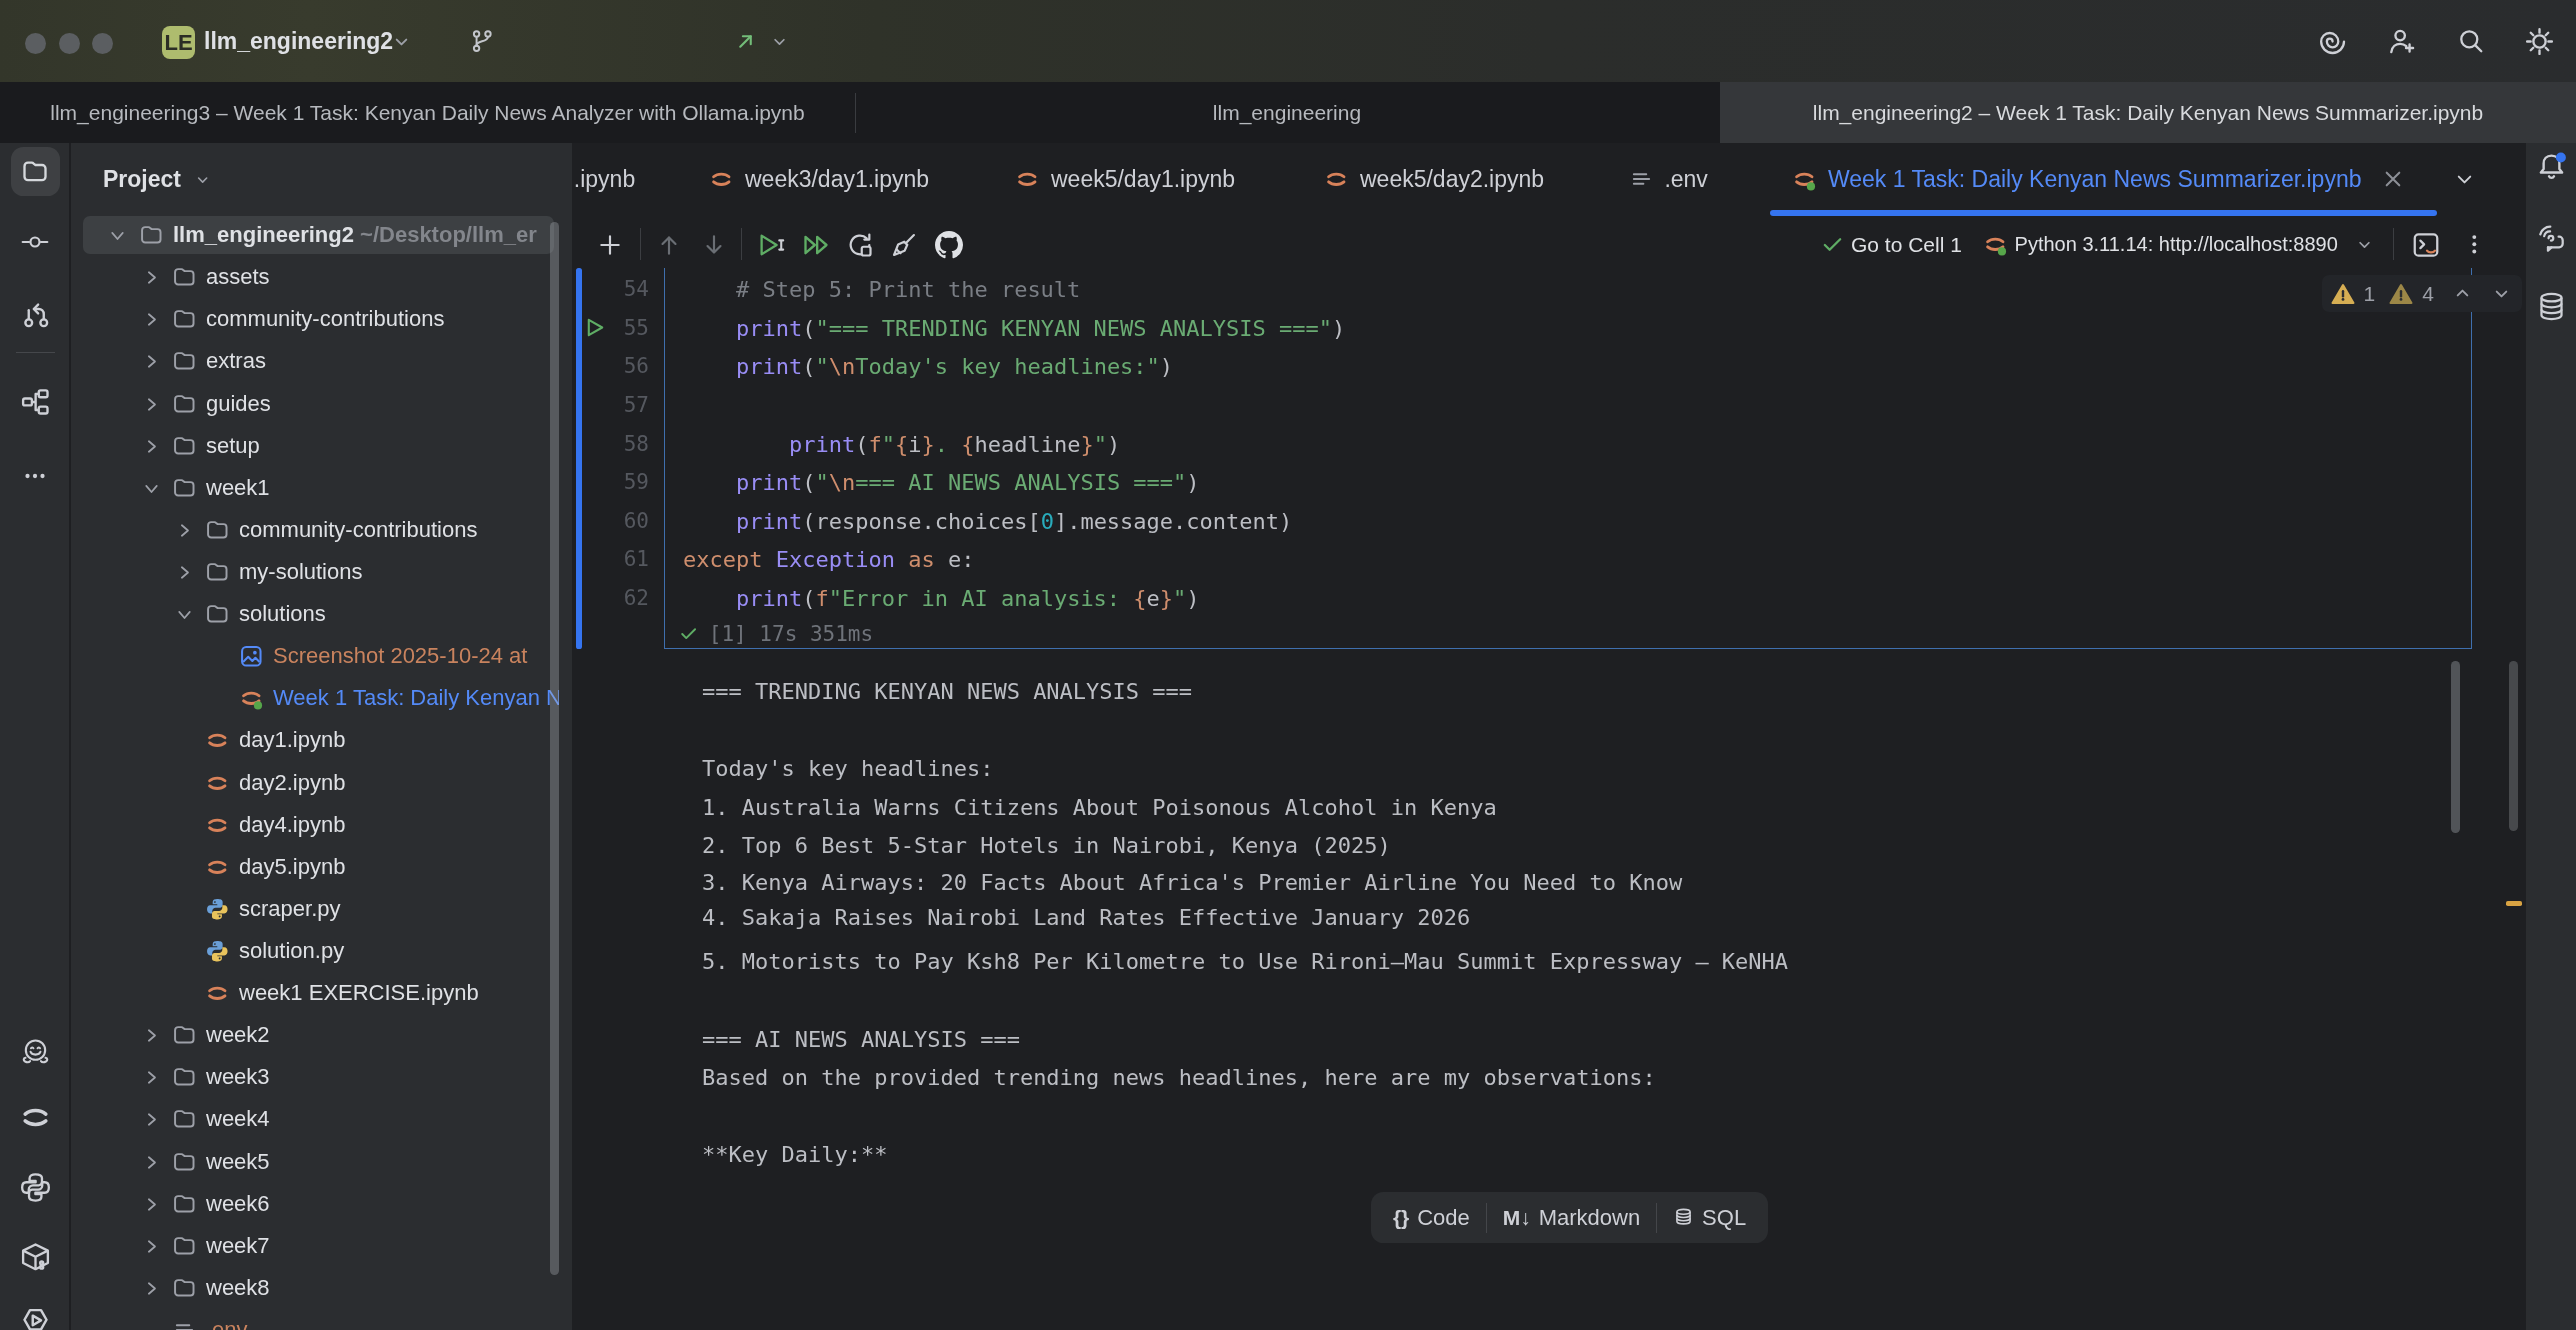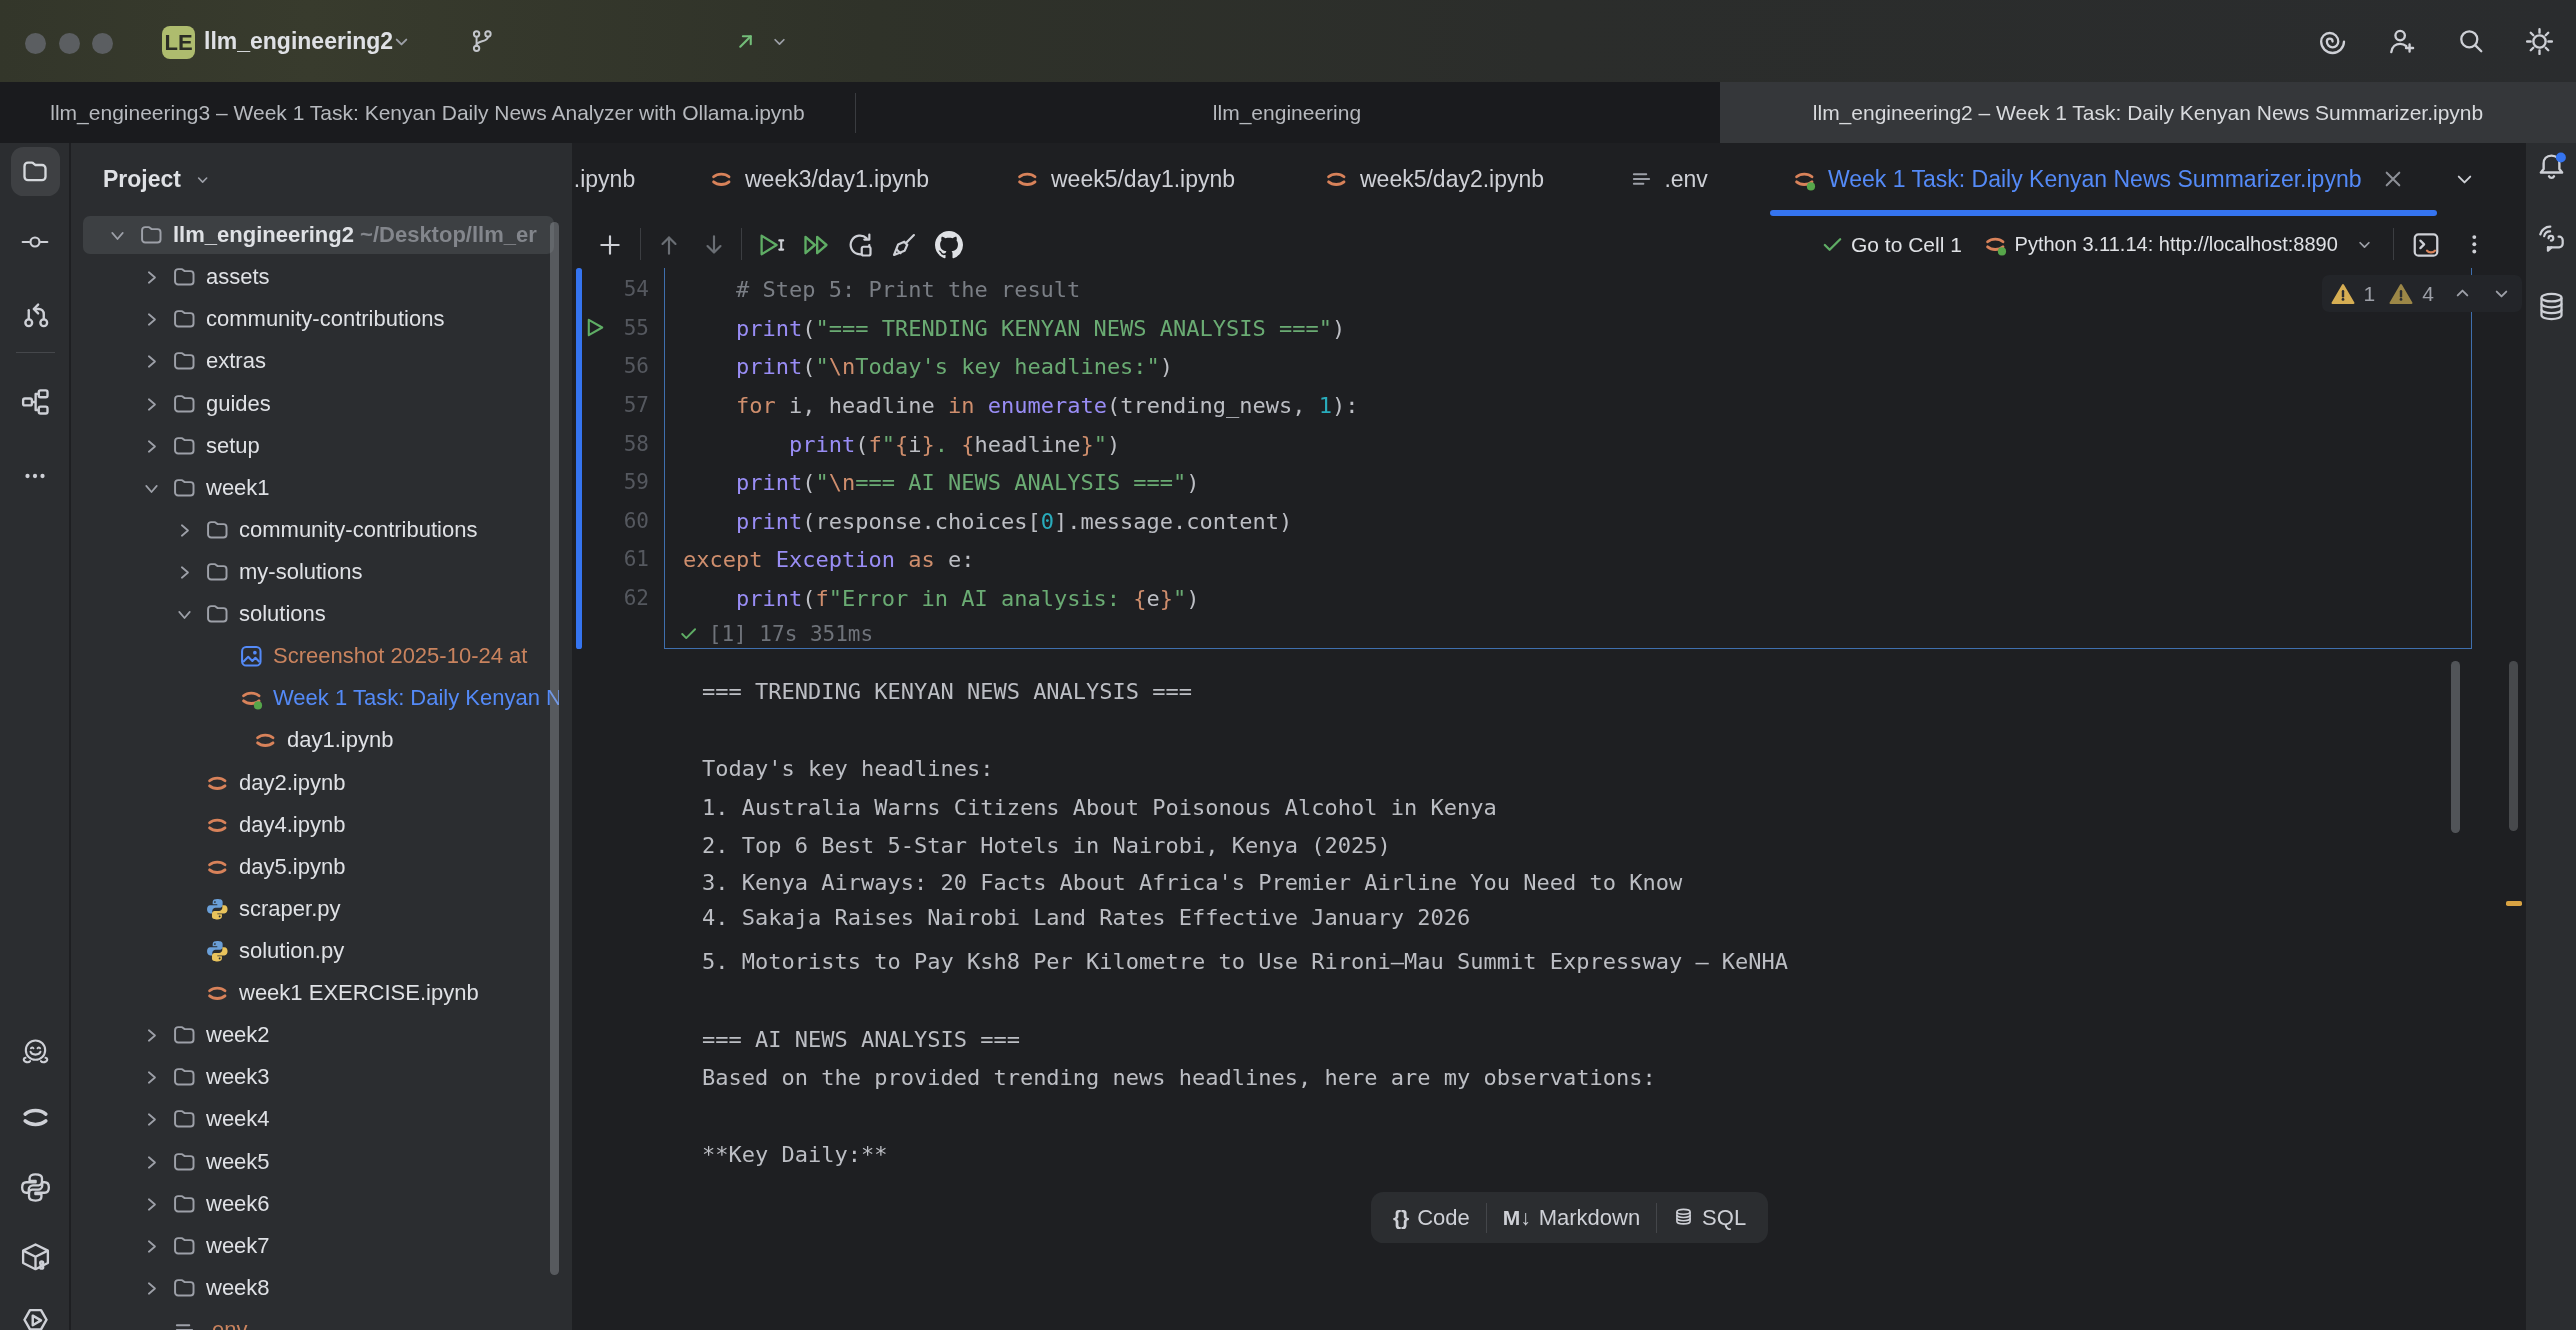--- a/index.html
+++ b/index.html
@@ -386,21 +386,21 @@
         <div class="trow" style="top: 534px;">
           <span class="ticon" style="left:167px">
             <svg width="24.6" height="24.6" viewBox="0 0 24 24" fill="none">
               <path d="M4.5 9.5A10 7.5 0 0 1 19.5 9.5" stroke="#d8825a" stroke-width="2.8" stroke-linecap="round"></path>
               <path d="M4.5 14.5A10 7.5 0 0 0 19.5 14.5" stroke="#d8825a" stroke-width="2.8" stroke-linecap="round"></path>
               <circle cx="18.5" cy="19" r="4" fill="#57a64a"></circle>
             </svg>
           </span>
           <span class="tlabel" style="left:202px;color:#548af7;">Week 1 Task: Daily Kenyan News Summarizer.ipynb</span>
         </div>
-        <div class="trow" style="top: 576px; margin-left: 48px;">
+        <div class="trow" style="top: 576px;">
           <span class="ticon" style="left:133px">
             <svg width="24.6" height="24.6" viewBox="0 0 24 24" fill="none">
               <path d="M4.5 9.5A10 7.5 0 0 1 19.5 9.5" stroke="#d8825a" stroke-width="2.8" stroke-linecap="round"></path>
               <path d="M4.5 14.5A10 7.5 0 0 0 19.5 14.5" stroke="#d8825a" stroke-width="2.8" stroke-linecap="round"></path>
             </svg>
           </span>
           <span class="tlabel" style="left:168px;">day1.ipynb</span>
         </div>
         <div class="trow" style="top: 619px;">
           <span class="ticon" style="left:133px">
@@ -718,21 +718,20 @@
         <div class="crow" style="top: 166px;">
           <span class="lnum">55</span>
           <span class="lcode"><span class="pl">    </span><span class="fn">print</span><span class="pl">(</span><span class="st">"=== TRENDING KENYAN NEWS ANALYSIS ==="</span><span class="pl">)</span></span>
         </div>
         <div class="crow" style="top: 204px;">
           <span class="lnum">56</span>
           <span class="lcode"><span class="pl">    </span><span class="fn">print</span><span class="pl">(</span><span class="st">"</span><span class="es">\n</span><span class="st">Today's key headlines:"</span><span class="pl">)</span></span>
         </div>
         <div class="crow" style="top: 243px;">
           <span class="lnum">57</span>
-          <span class="lcode"><span class="pl">    </span><span class="kw">for</span><span class="pl"> i, headline </span><span class="kw">in</span><span class="pl"> </span><span class="fn">enumerate</span><span class="pl">(trending_news, </span><span class="nm">1</span><span class="pl">):</span></span>
         </div>
         <div class="crow" style="top: 282px;">
           <span class="lnum">58</span>
           <span class="lcode"><span class="pl">        </span><span class="fn">print</span><span class="pl">(</span><span class="es">f</span><span class="st">"</span><span class="es">{</span><span class="pl">i</span><span class="es">}</span><span class="st">. </span><span class="es">{</span><span class="pl">headline</span><span class="es">}</span><span class="st">"</span><span class="pl">)</span></span>
         </div>
         <div class="crow" style="top: 320px;">
           <span class="lnum">59</span>
           <span class="lcode"><span class="pl">    </span><span class="fn">print</span><span class="pl">(</span><span class="st">"</span><span class="es">\n</span><span class="st">=== AI NEWS ANALYSIS ==="</span><span class="pl">)</span></span>
         </div>
         <div class="crow" style="top: 359px;">

